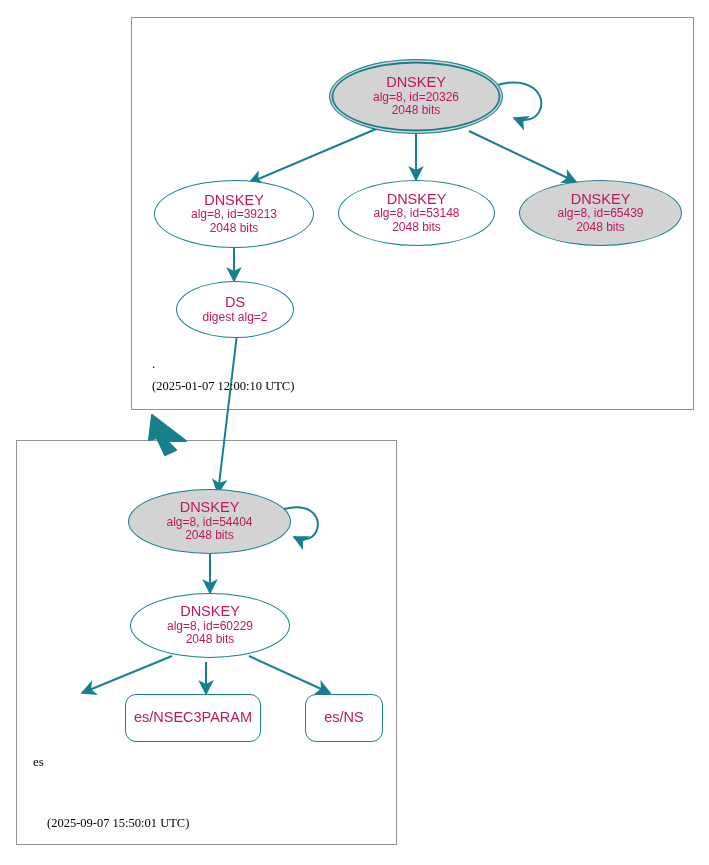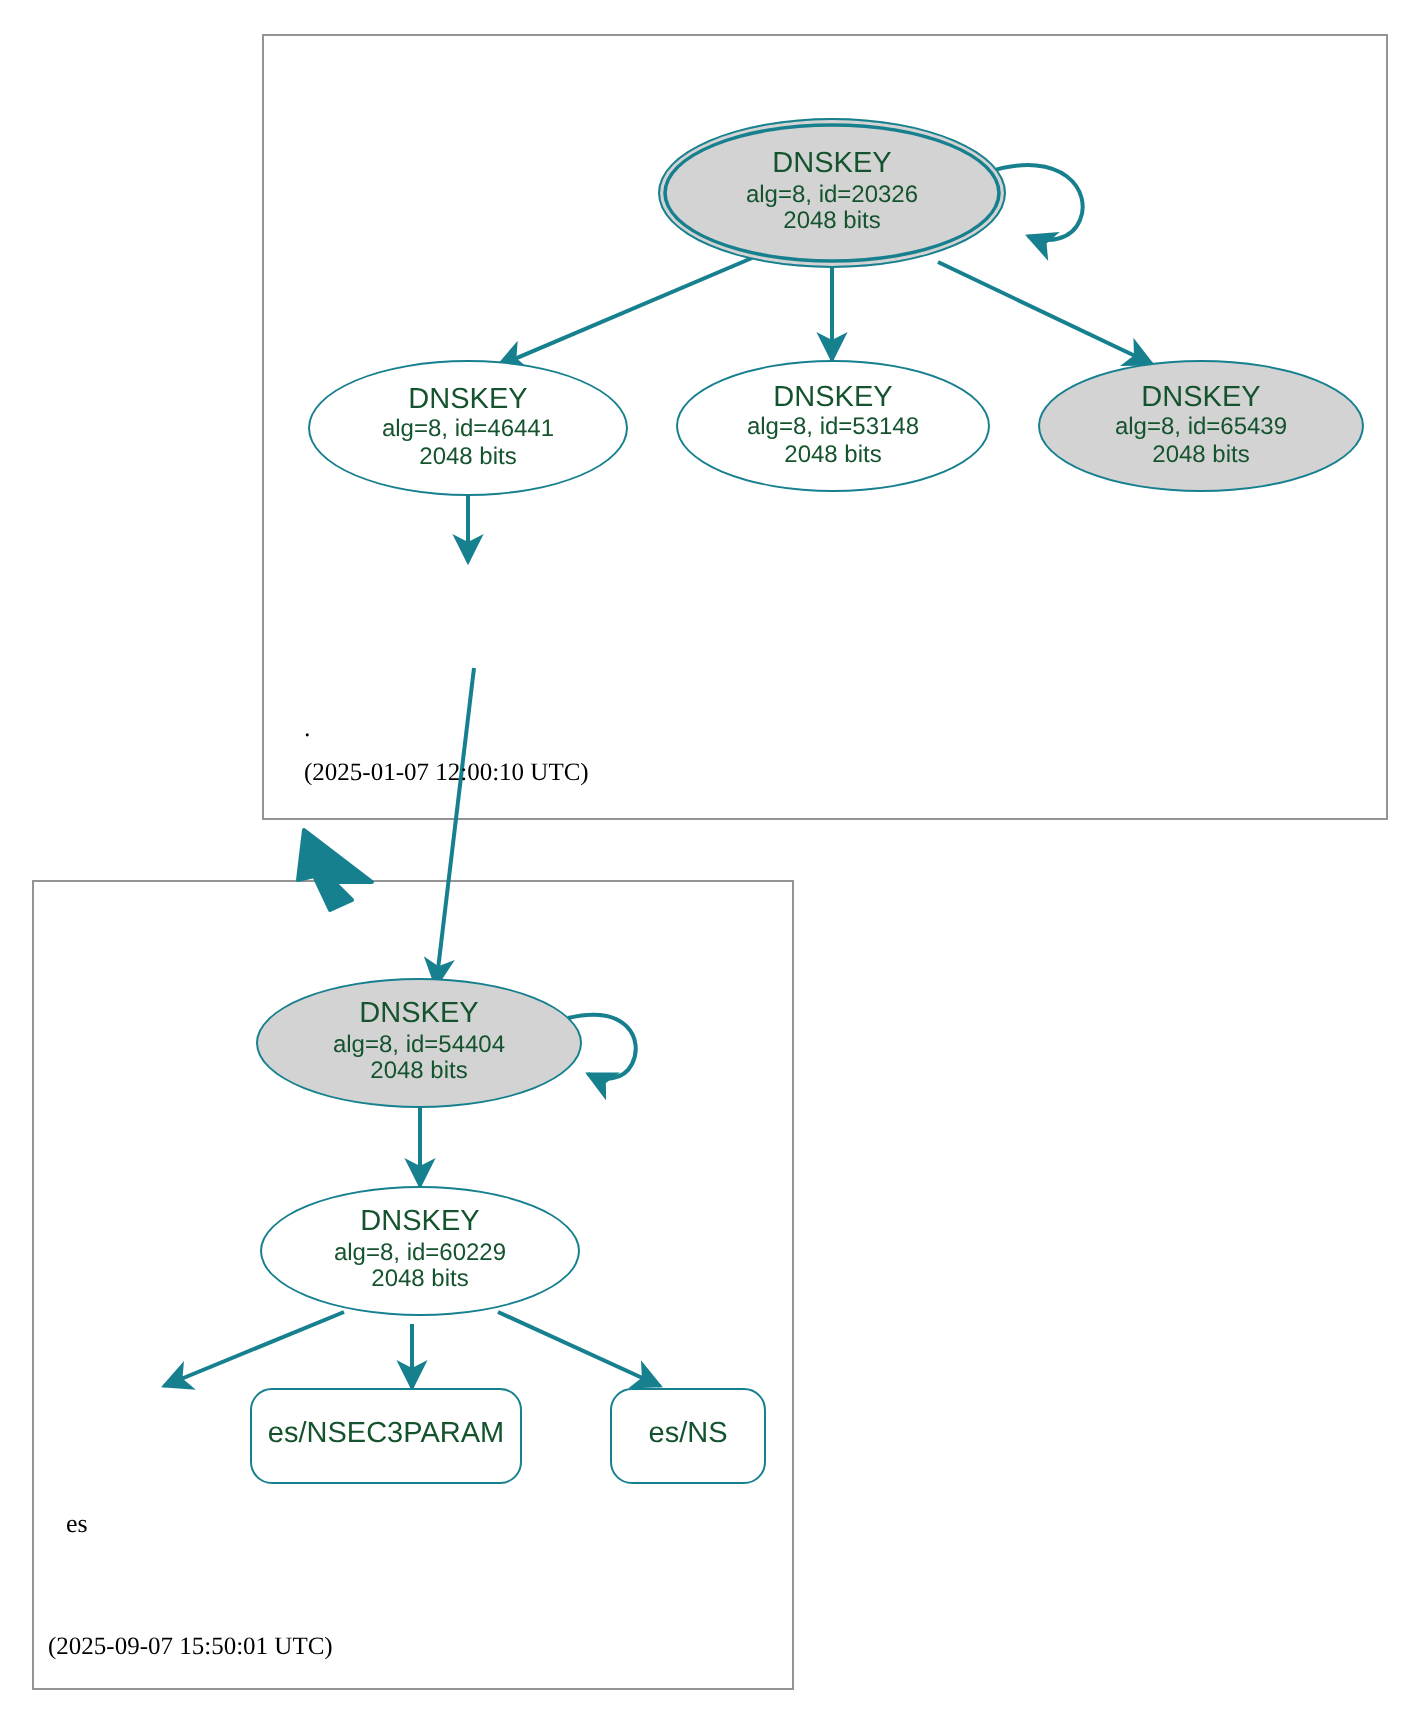--- a/index.html
+++ b/index.html
@@ -43,21 +43,21 @@
     font-size: 12.5px;
   }
   .node {
     position: absolute;
     box-sizing: border-box;
     display: flex;
     flex-direction: column;
     align-items: center;
     justify-content: center;
     text-align: right;
-    color: #14532d;
+    color: #be185d;
   }
   .ellipse {
     border: 1.6px solid #17808f;
     border-radius: 50%;
     background: #ffffff;
   }
   .ellipse.shaded {
     background: #d3d3d3;
   }
   .ellipse.dbl {
@@ -130,36 +130,40 @@
   </svg>
 
   <div class="node ellipse dbl shaded" style="left:329px; top:59px; width:174px; height:75px;">
     <div class="t1">DNSKEY</div>
     <div class="t2">alg=8, id=20326</div>
     <div class="t3">2048 bits</div>
   </div>
 
   <div class="node ellipse" style="left:154px; top:180px; width:160px; height:68px;">
     <div class="t1">DNSKEY</div>
-    <div class="t2">alg=8, id=46441</div>
+    <div class="t2">alg=8, id=39213</div>
     <div class="t3">2048 bits</div>
   </div>
 
   <div class="node ellipse" style="left:338px; top:180px; width:157px; height:66px;">
     <div class="t1">DNSKEY</div>
     <div class="t2">alg=8, id=53148</div>
     <div class="t3">2048 bits</div>
   </div>
 
   <div class="node ellipse shaded" style="left:519px; top:180px; width:163px; height:66px;">
     <div class="t1">DNSKEY</div>
     <div class="t2">alg=8, id=65439</div>
     <div class="t3">2048 bits</div>
   </div>
 
+  <div class="node ellipse" style="left:176px; top:281px; width:118px; height:57px;">
+    <div class="t1">DS</div>
+    <div class="t2">digest alg=2</div>
+  </div>
 
   <div class="zone-label zone-name" style="left:152px; top:356px;">.</div>
   <div class="zone-label zone-time" style="left:152px; top:379px;">(2025-01-07 12:00:10 UTC)</div>
 
   <div class="node ellipse shaded" style="left:128px; top:489px; width:163px; height:65px;">
     <div class="t1">DNSKEY</div>
     <div class="t2">alg=8, id=54404</div>
     <div class="t3">2048 bits</div>
   </div>
 
@@ -172,15 +176,15 @@
 
   <div class="node rrset" style="left:125px; top:694px; width:136px; height:48px;">
     <div class="t1">es/NSEC3PARAM</div>
   </div>
 
   <div class="node rrset" style="left:305px; top:694px; width:78px; height:48px;">
     <div class="t1">es/NS</div>
   </div>
 
   <div class="zone-label zone-name" style="left:33px; top:754px;">es</div>
-  <div class="zone-label zone-time" style="left:24px; top:816px;font-family:Liberation Serif, serif;">(2025-09-07 15:50:01 UTC)</div>
+  <div class="zone-label zone-time" style="left:47px; top:816px;font-family:Liberation Serif, serif;">(2025-09-07 15:50:01 UTC)</div>
 
 </div>
 
 </body></html>

